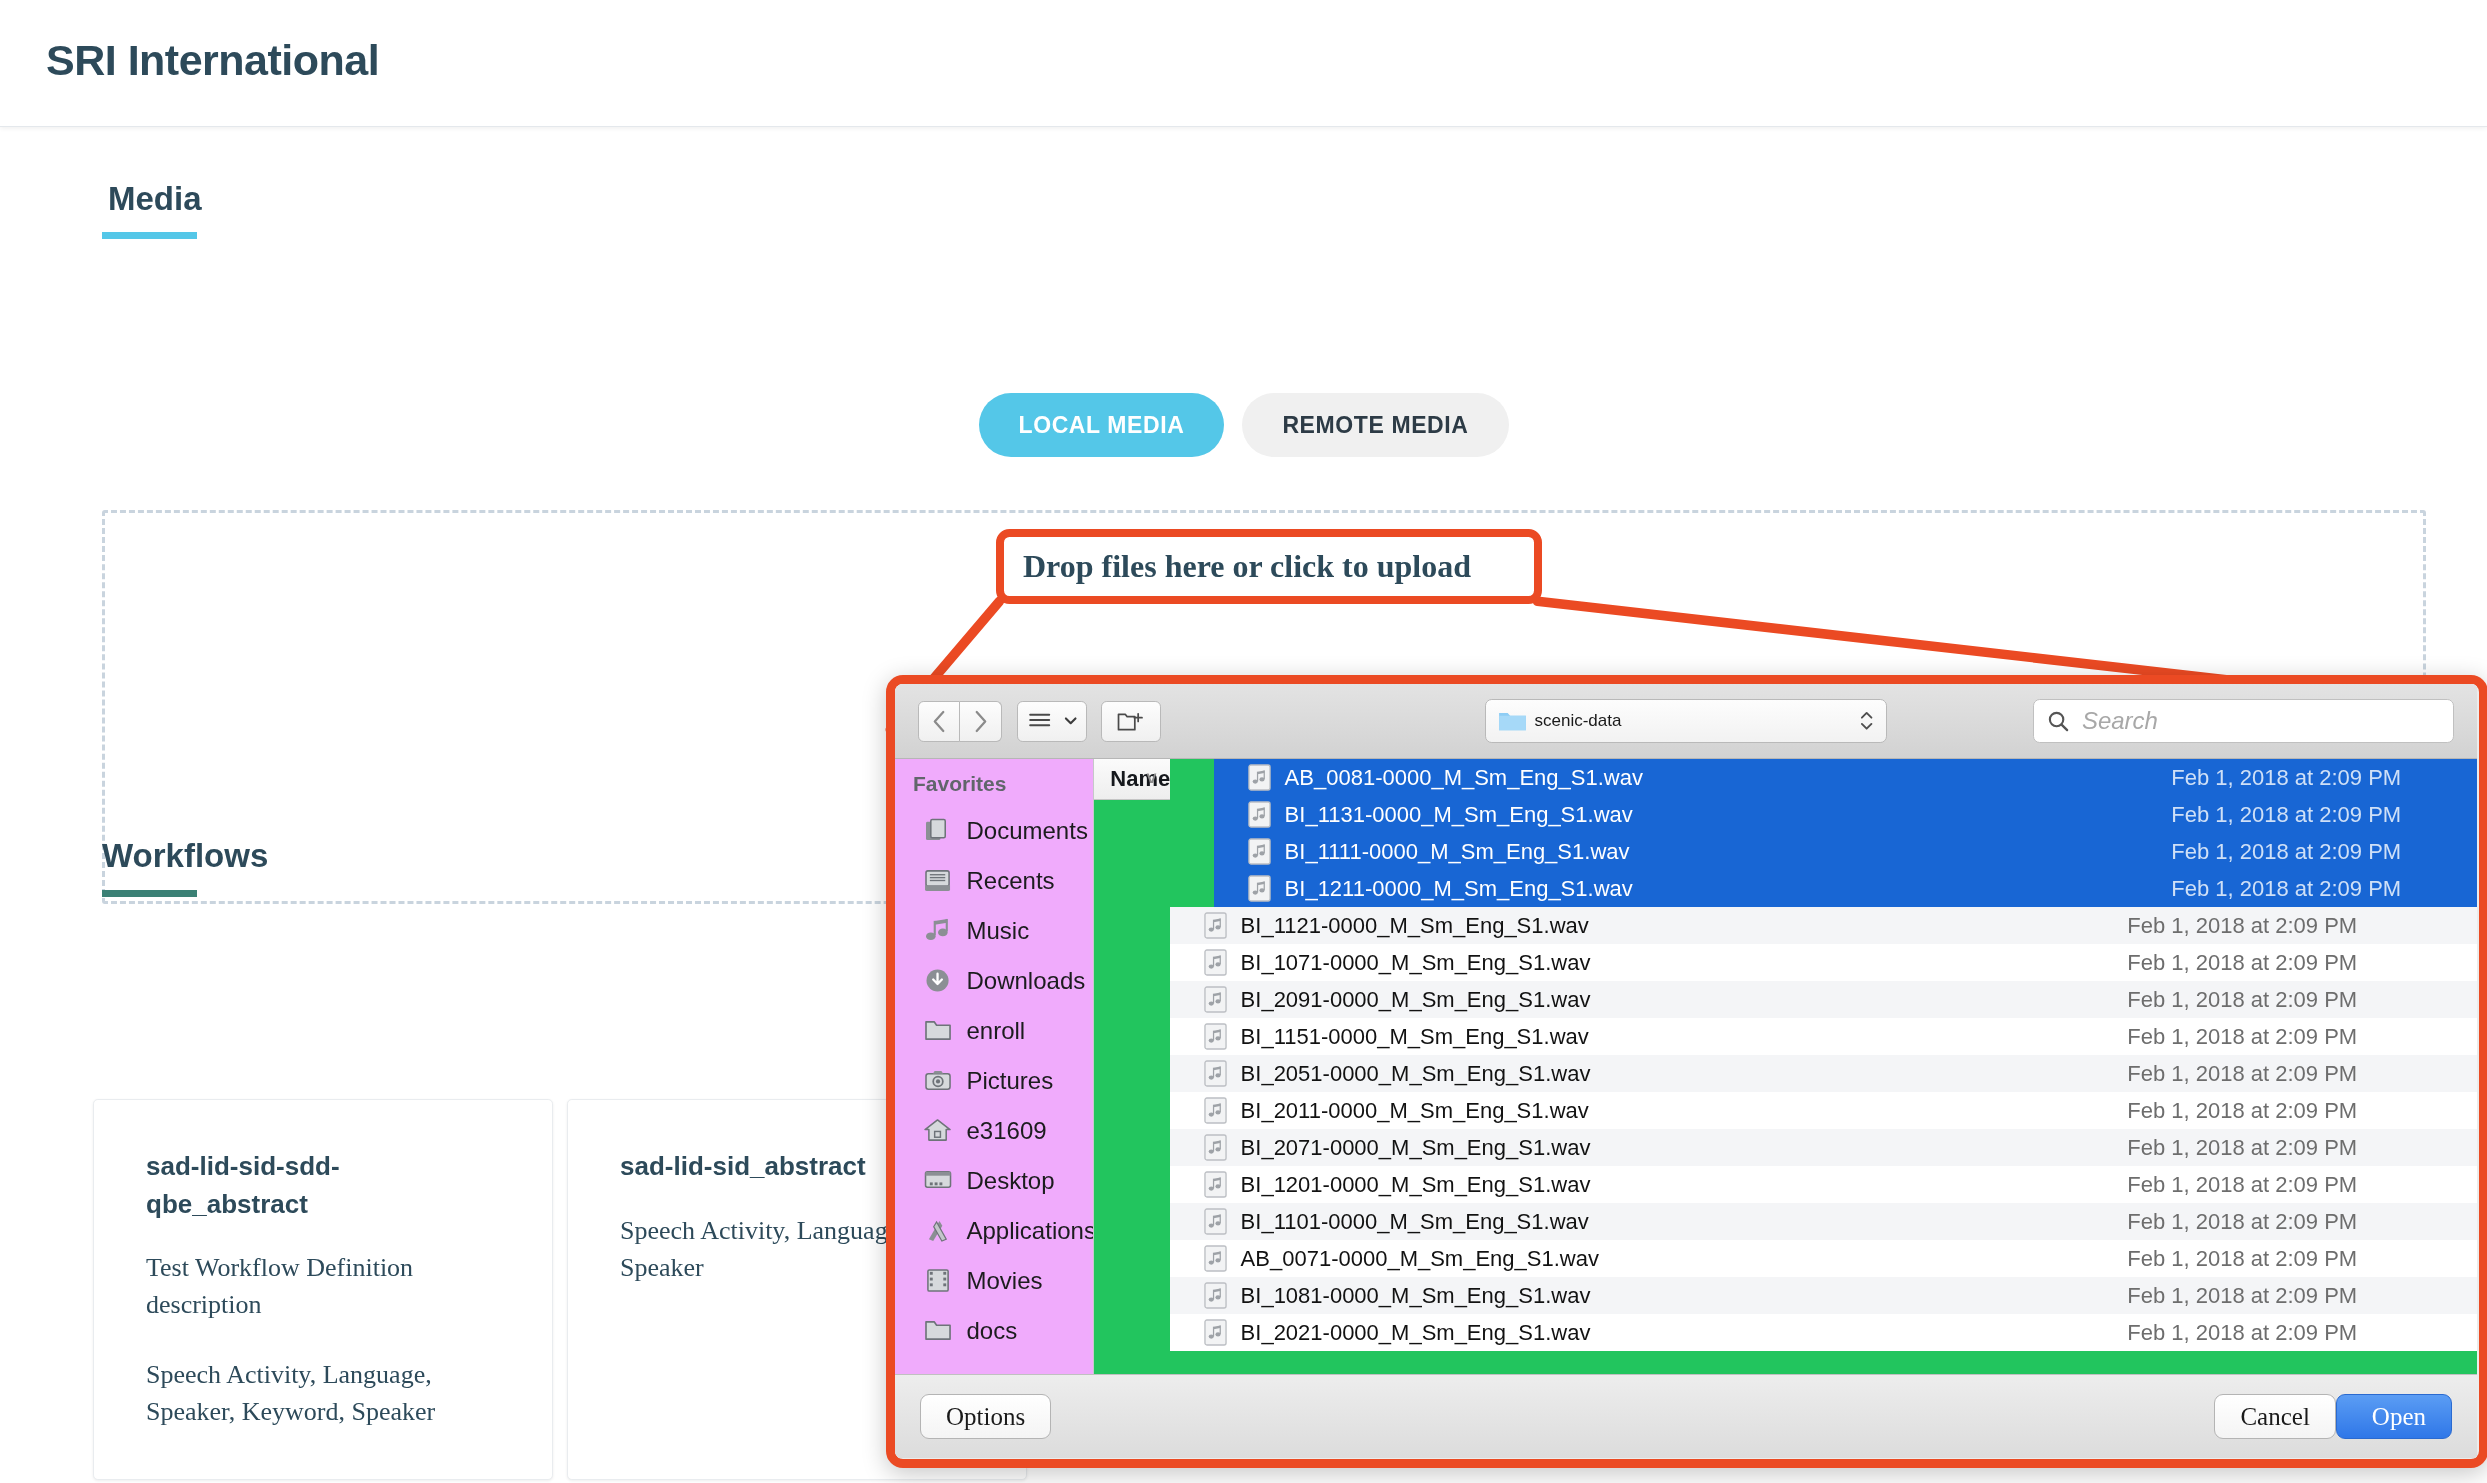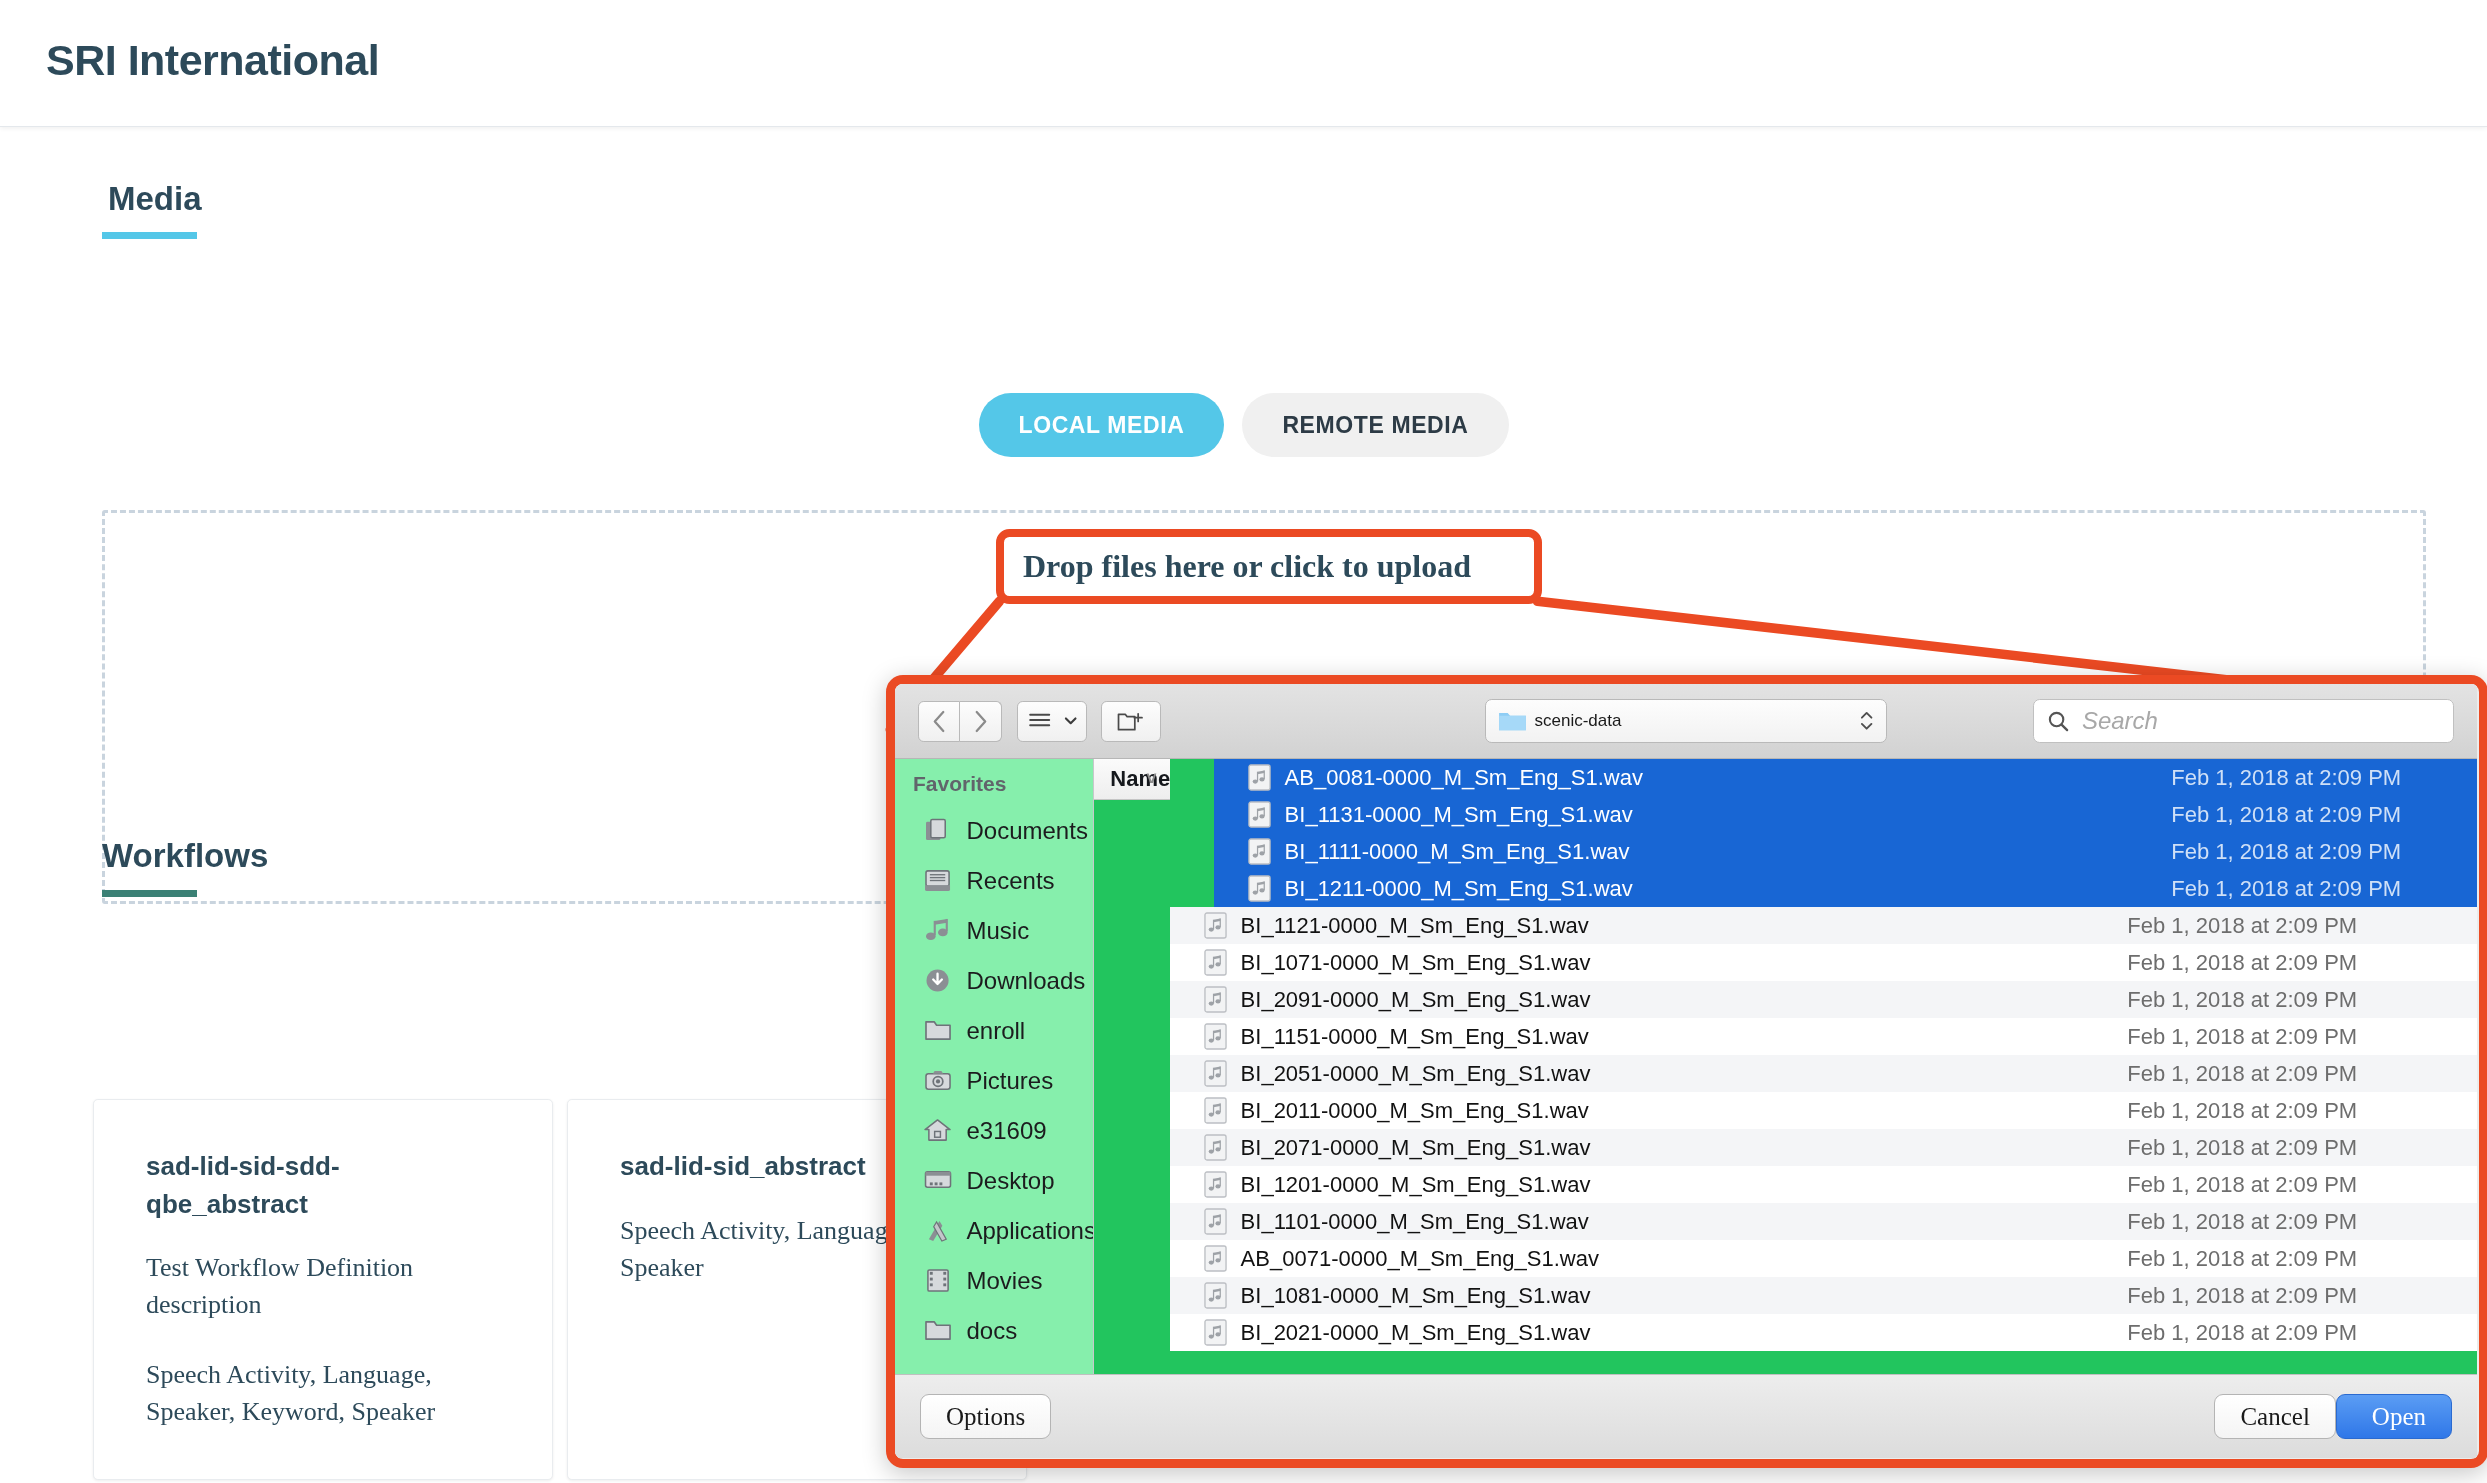--- a/index.html
+++ b/index.html
@@ -206,21 +206,21 @@
     padding: 0 13.4px;
     cursor: text;
   }
   .search-ph { font-size: 24px; color: #a8a8a8; margin-left: 11.5px; font-style: italic; }
 
   
   .dlg-body { flex: 1; display: flex; min-height: 0; }
 
   .dlg-sidebar {
     width: 199px; flex: none;
-    background: #86efac;
+    background: #f0abfc;
     border-right: 1px solid #c6c8ca;
     padding-top: 13.4px;
     overflow: hidden;
   }
   .fav-head {
     font-size: 21px; color: #61656b;
     font-weight: bold;
     padding: 0 0 9.6px 18px;
   }
   .fav-item {

